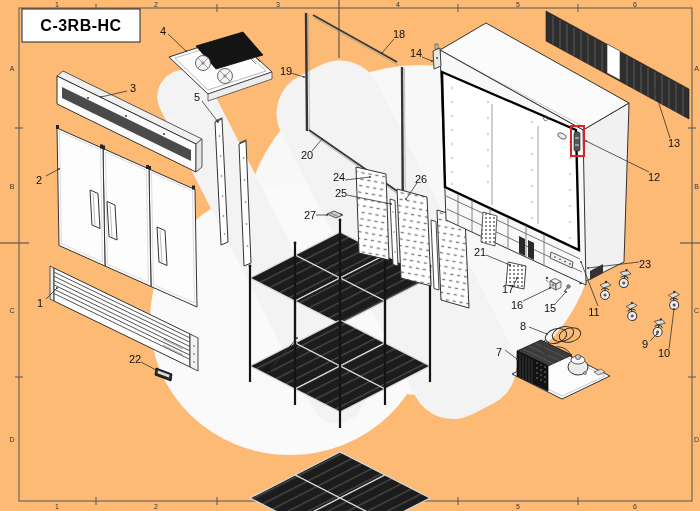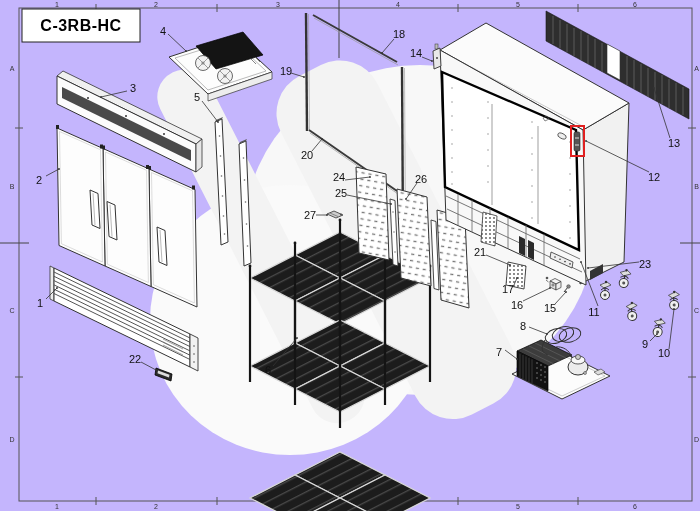--- a/index.html
+++ b/index.html
@@ -1,16 +1,16 @@
 <!DOCTYPE html>
 <html><head>
 <meta charset="utf-8">
 <style>
   html,body{margin:0;padding:0;background:#ffffff;}
-  .page{position:relative;width:700px;height:511px;background:#c4b5fd;overflow:hidden;
+  .page{position:relative;width:700px;height:511px;background:#fdba74;overflow:hidden;
         font-family:"Liberation Sans", sans-serif;}
   svg{display:block;}
   text{font-family:"Liberation Sans", sans-serif;}
   .grid-ref{font-size:7px;fill:#333;}
   .callout-num{font-size:11px;fill:#111;}
   .title-text{font-size:16px;font-weight:bold;fill:#000;letter-spacing:.5px;}
 </style>
 </head>
 <body>
 

